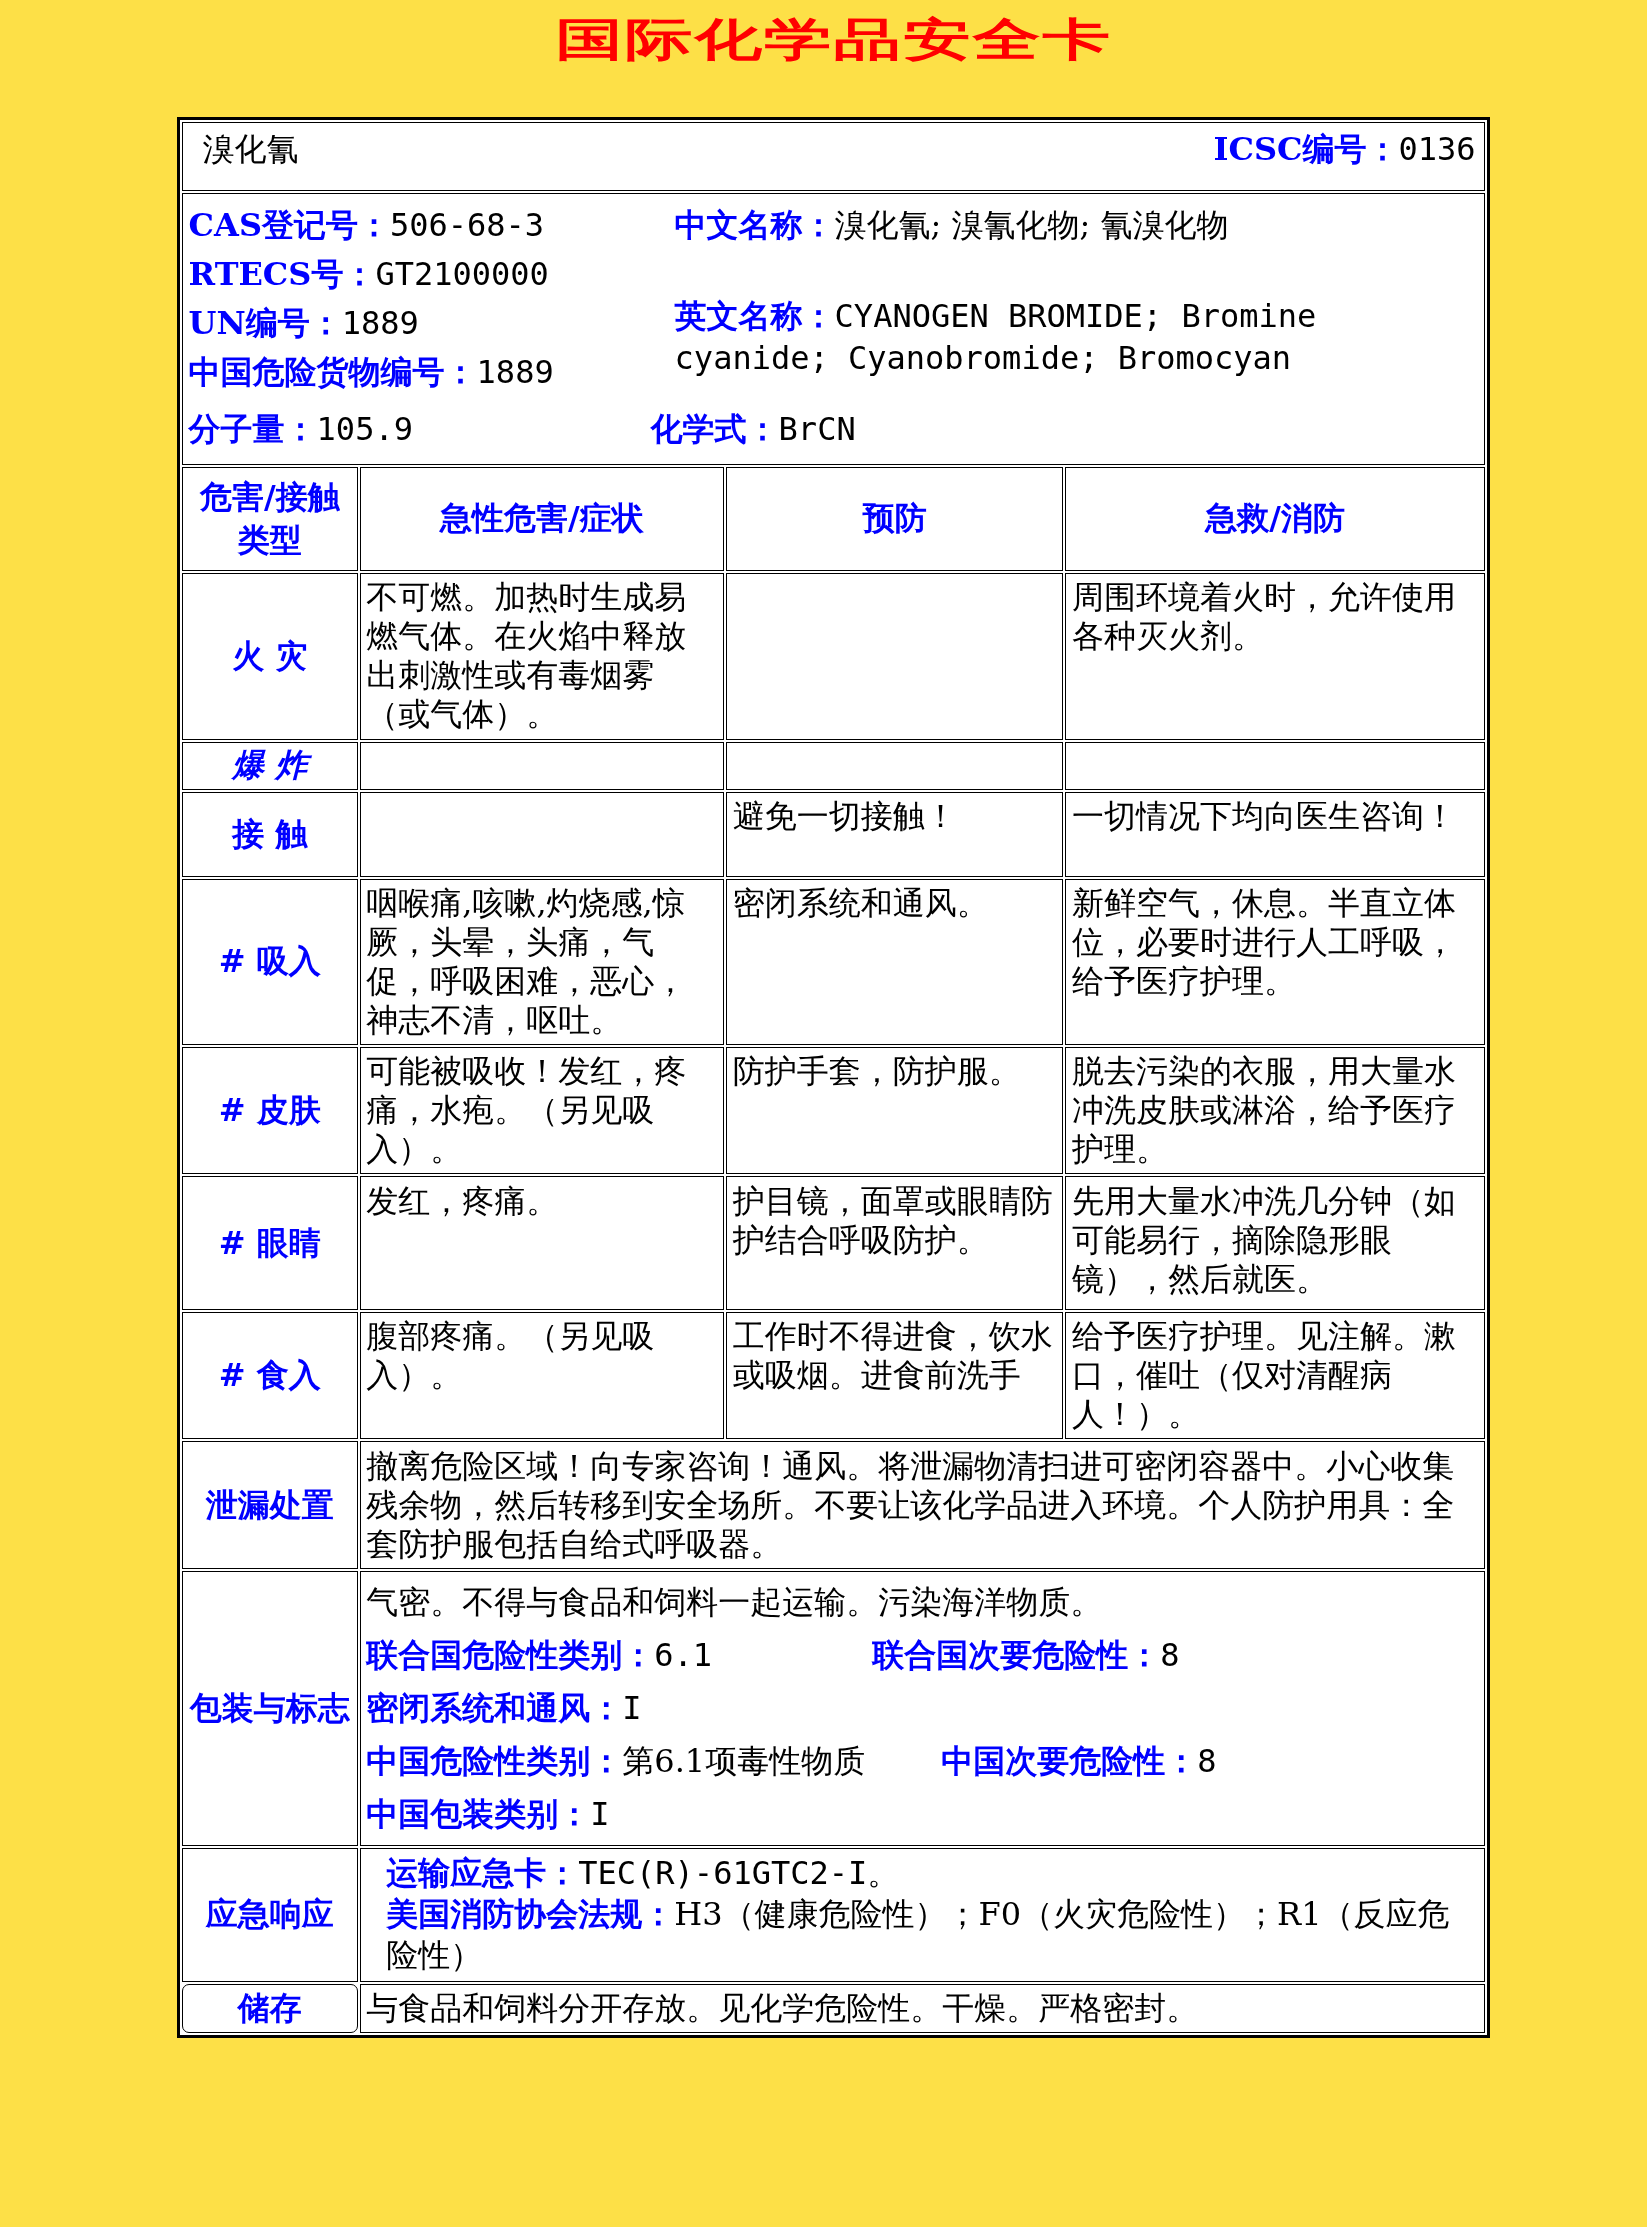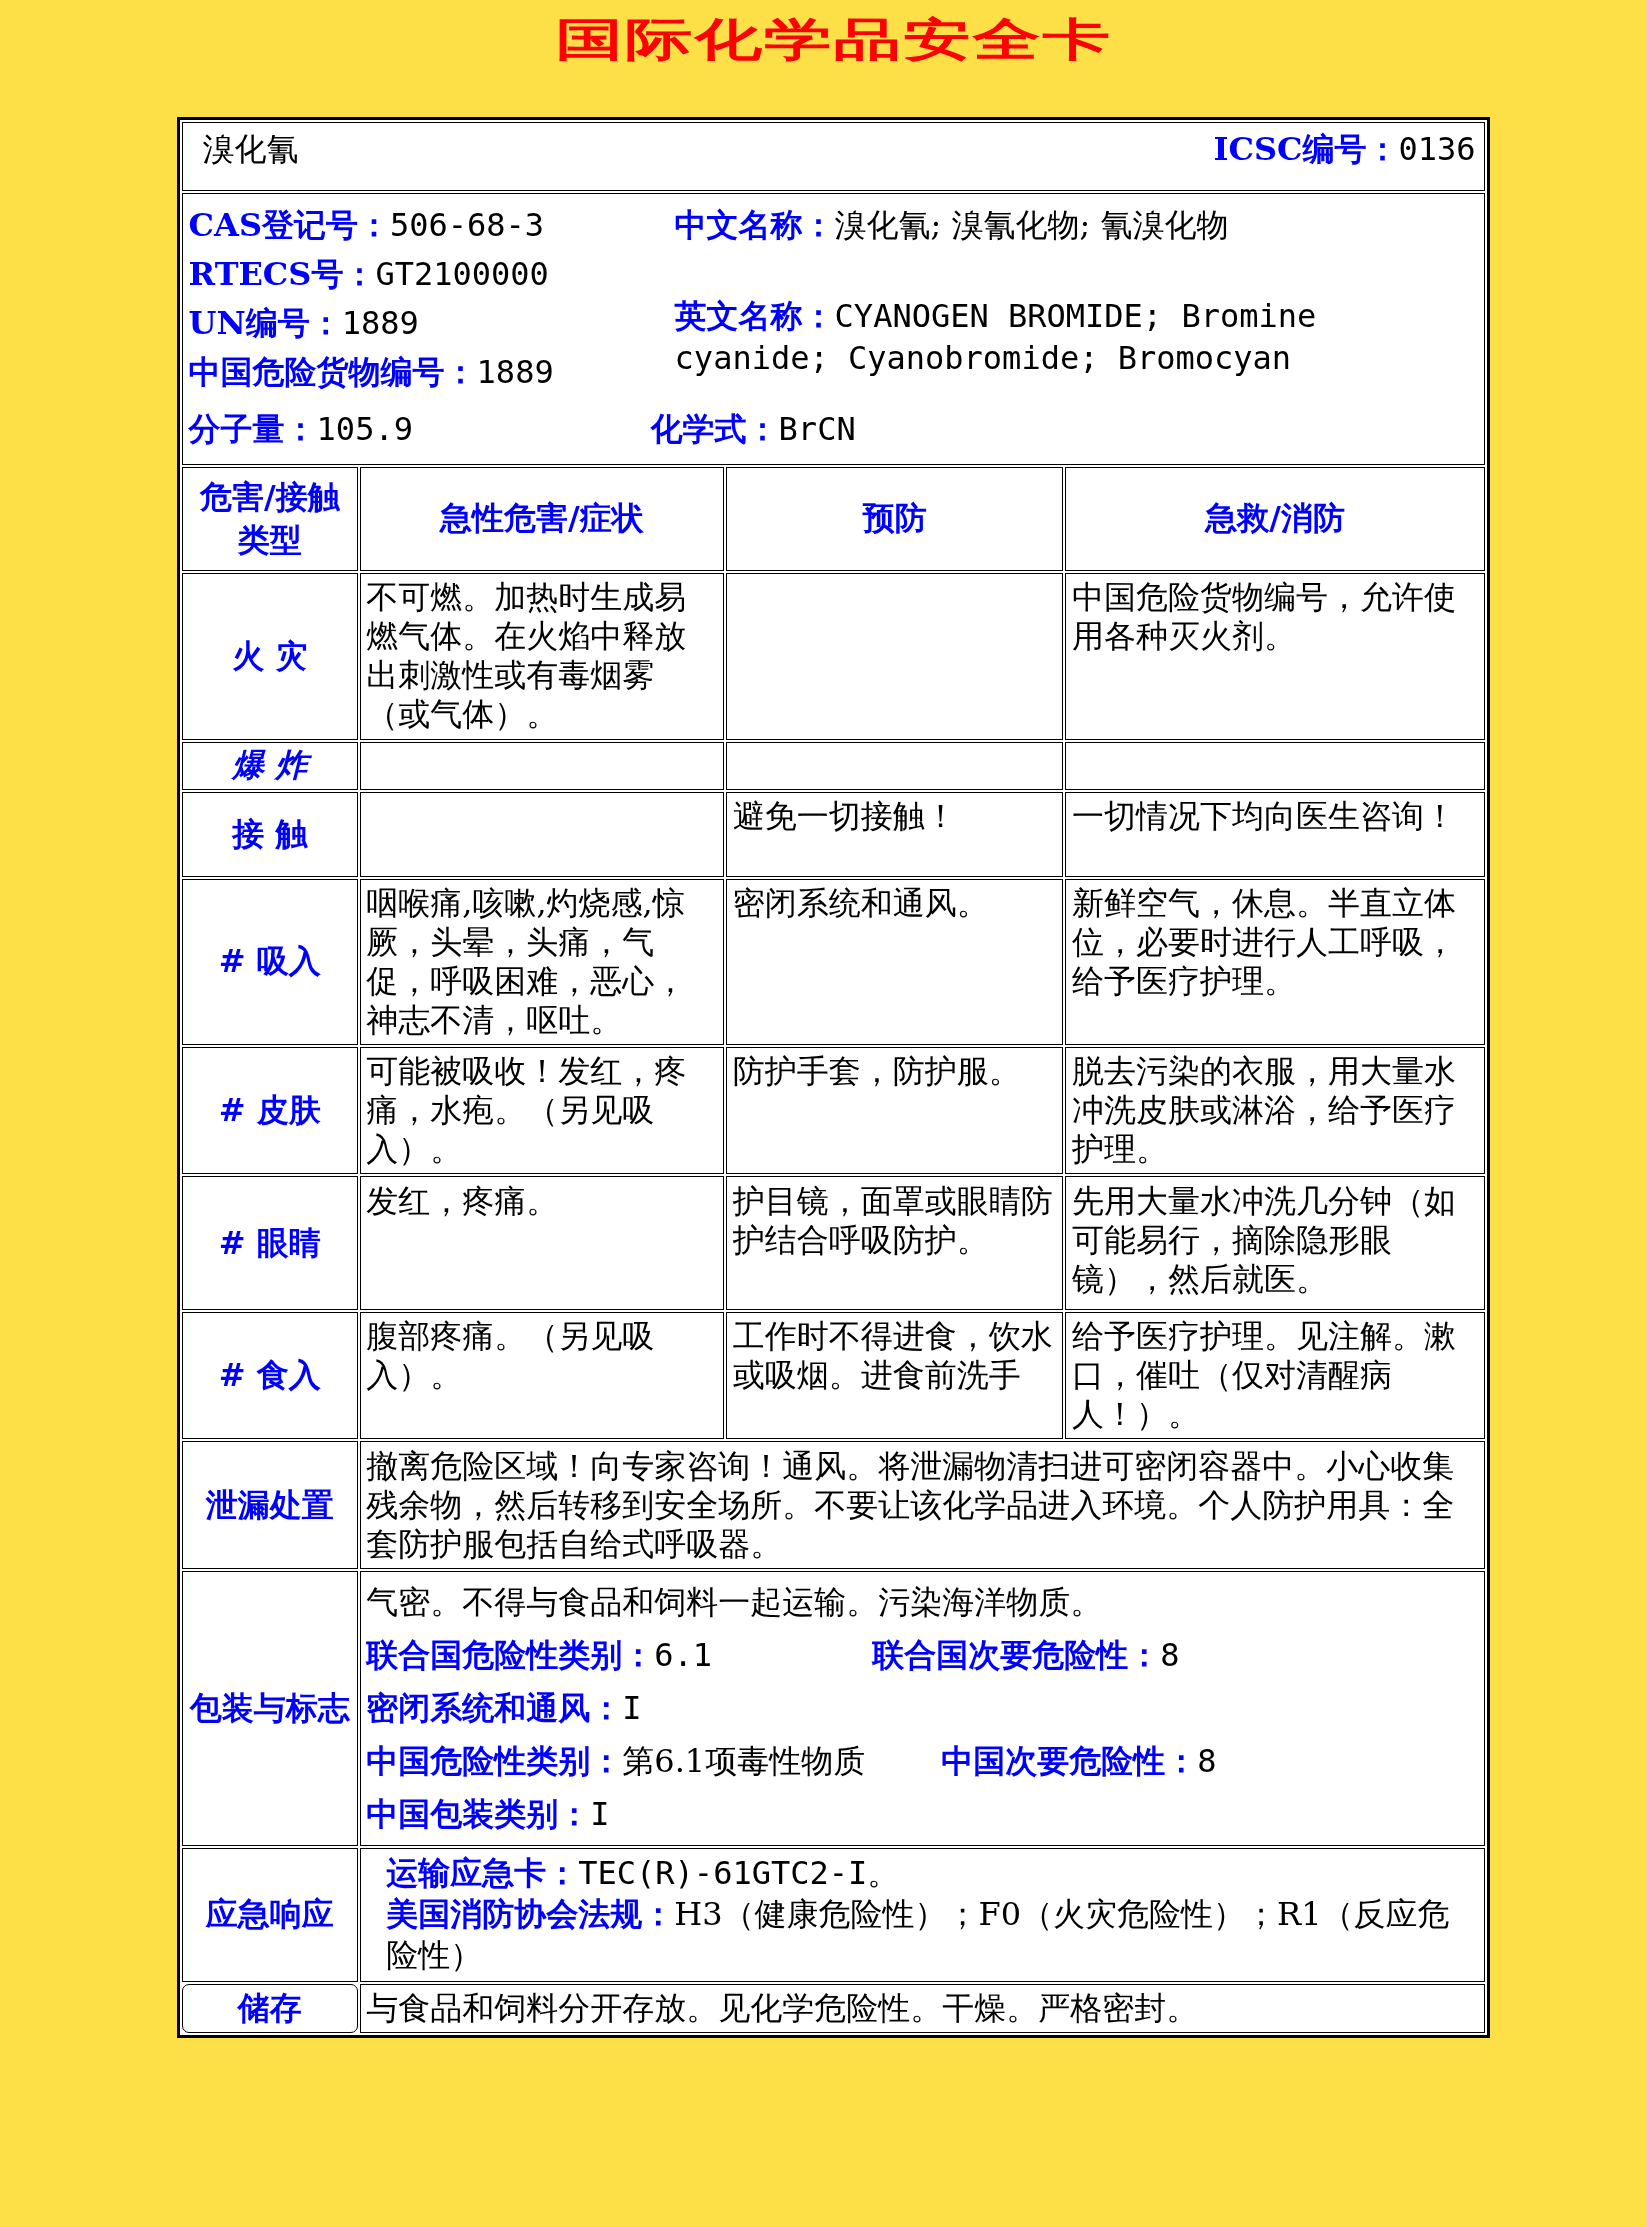--- a/index.html
+++ b/index.html
@@ -151,21 +151,21 @@
 类型</td>
       <td class="hdrcell">急性危害/症状</td>
       <td class="hdrcell">预防</td>
       <td class="hdrcell">急救/消防</td>
     </tr>
 
     <tr>
       <td class="lblcell" style="height:151px;">火 灾</td>
       <td>不可燃。加热时生成易燃气体。在火焰中释放出刺激性或有毒烟雾（或气体）。</td>
       <td></td>
-      <td>中国危险货物编号，允许使用各种灭火剂。</td>
+      <td>周围环境着火时，允许使用各种灭火剂。</td>
     </tr>
 
     <tr>
       <td class="lblcell" style="height:41px;font-style:italic;">爆 炸</td>
       <td></td>
       <td></td>
       <td></td>
     </tr>
 
     <tr>

